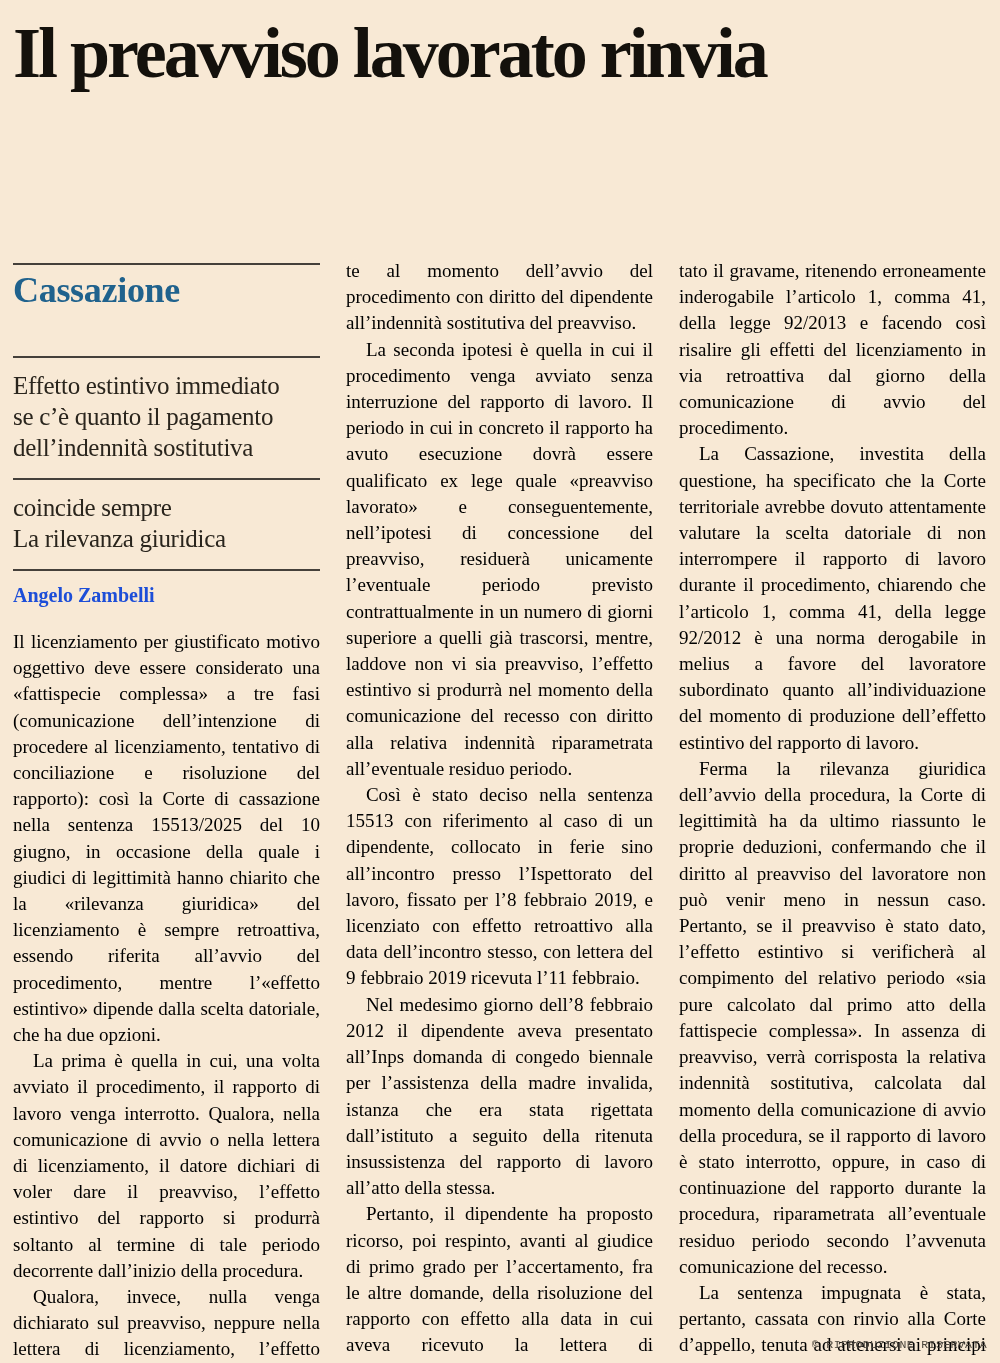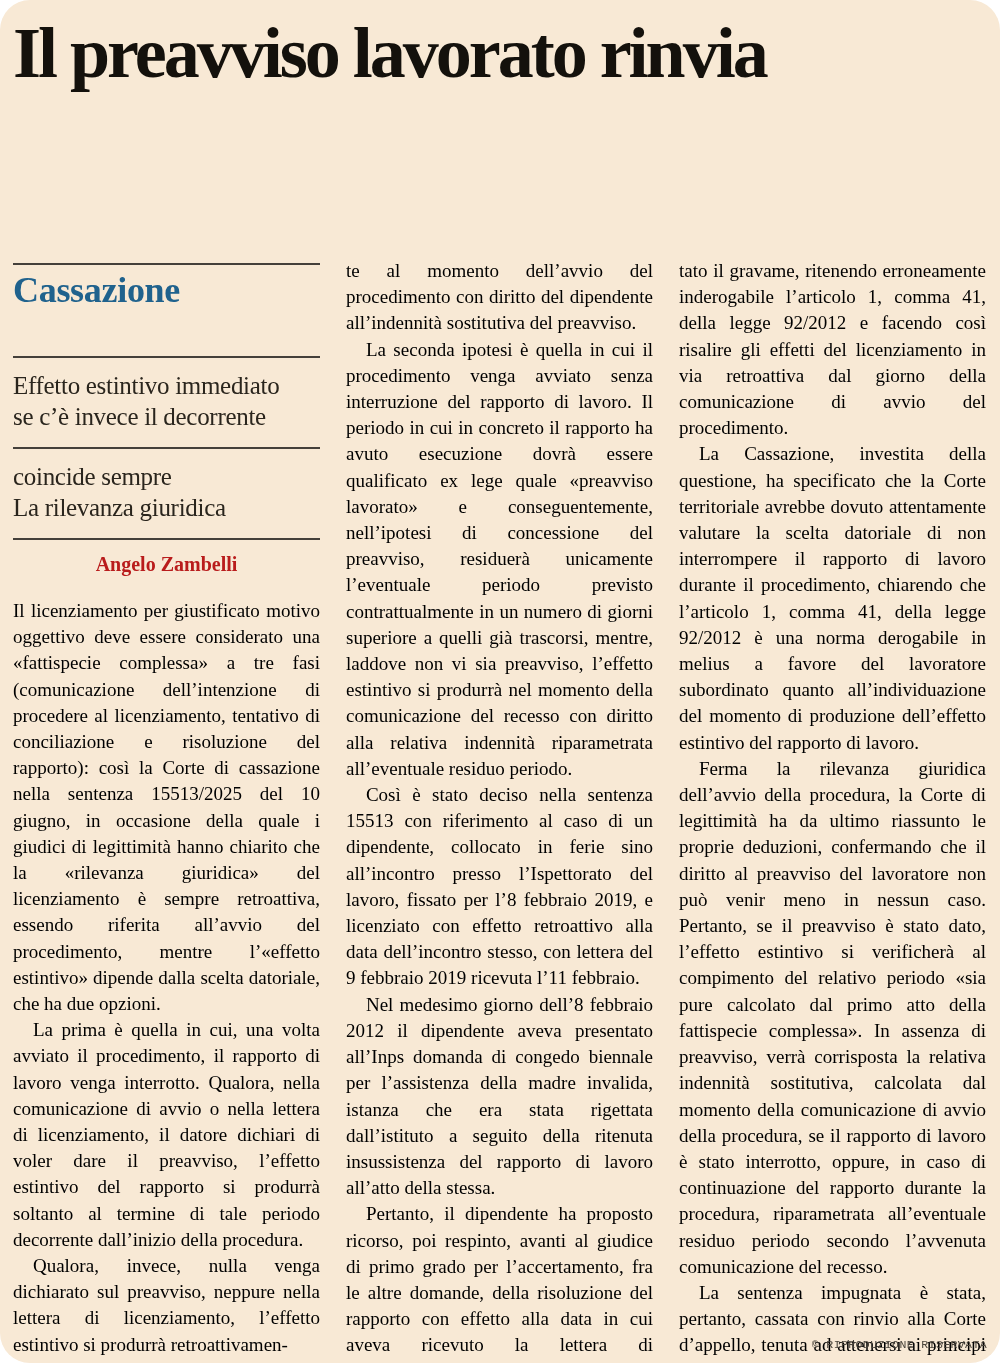--- a/index.html
+++ b/index.html
@@ -4,21 +4,20 @@
 <style>
   html, body { margin: 0; padding: 0; }
   .page {
     position: relative;
     width: 1000px;
     height: 1363px;
     background: #f8e9d5;
     overflow: hidden;
     font-family: "Liberation Serif", serif;
     color: #221d16;
-    border-radius: 30px;
   }
 
   
   .headline {
     position: absolute;
     left: 13px;
     top: 6px;
     width: 975px;
     margin: 0;
     font-family: "Liberation Serif", serif;
@@ -62,22 +61,21 @@
     color: #2a251d;
   }
   .deck-line { display: block; white-space: nowrap; }
 
   .byline {
     margin-top: 12px;
     margin-bottom: 22px;
     font-weight: 700;
     font-size: 20px;
     line-height: 24px;
-    color: #b91c1c;
-    text-align: center;
+    color: #1d4ed8;
   }
 
   .body p {
     margin: 0;
     font-size: 19px;
     line-height: 26.2px;
     text-align: justify;
     color: #000000;
   }
   .body p + p { text-indent: 1.05em; }
@@ -101,21 +99,22 @@
     <span class="hl-line">Il preavviso lavorato rinvia</span>
   </h1>
 
   <div class="col col1">
     <div class="rule"></div>
     <div class="kicker">Cassazione</div>
     <div class="rule"></div>
 
     <div class="deck">
       <span class="deck-line">Effetto estintivo immediato</span>
-      <span class="deck-line">se c’è invece il decorrente</span>
+      <span class="deck-line">se c’è quanto il pagamento</span>
+      <span class="deck-line">dell’indennità sostitutiva</span>
     </div>
     <div class="rule"></div>
 
     <div class="deck">
       <span class="deck-line">coincide sempre</span>
       <span class="deck-line">La rilevanza giuridica</span>
     </div>
     <div class="rule"></div>
 
     <div class="byline">Angelo Zambelli</div>
@@ -130,21 +129,21 @@
   <div class="col col2 body">
     <p>te al momento dell’avvio del procedimento con diritto del dipendente all’indennità sostitutiva del preavviso.</p>
     <p>La seconda ipotesi è quella in cui il procedimento venga avviato senza interruzione del rapporto di lavoro. Il periodo in cui in concreto il rapporto ha avuto esecuzione dovrà essere qualificato ex lege quale «preavviso lavorato» e conseguentemente, nell’ipotesi di concessione del preavviso, residuerà unicamente l’eventuale periodo previsto contrattualmente in un numero di giorni superiore a quelli già trascorsi, mentre, laddove non vi sia preavviso, l’effetto estintivo si produrrà nel momento della comunicazione del recesso con diritto alla relativa indennità riparametrata all’eventuale residuo periodo.</p>
     <p>Così è stato deciso nella sentenza 15513 con riferimento al caso di un dipendente, collocato in ferie sino all’incontro presso l’Ispettorato del lavoro, fissato per l’8 febbraio 2019, e licenziato con effetto retroattivo alla data dell’incontro stesso, con lettera del 9 febbraio 2019 ricevuta l’11 febbraio.</p>
     <p>Nel medesimo giorno dell’8 febbraio 2012 il dipendente aveva presentato all’Inps domanda di congedo biennale per l’assistenza della madre invalida, istanza che era stata rigettata dall’istituto a seguito della ritenuta insussistenza del rapporto di lavoro all’atto della stessa.</p>
     <p>Pertanto, il dipendente ha proposto ricorso, poi respinto, avanti al giudice di primo grado per l’accertamento, fra le altre domande, della risoluzione del rapporto con effetto alla data in cui aveva ricevuto la lettera di licenziamento: l’11 febbraio 2019.</p>
 
   </div>
 
   <div class="col col3 body">
-    <p>tato il gravame, ritenendo erroneamente inderogabile l’articolo 1, comma 41, della legge 92/2012 e facendo così risalire gli effetti del licenziamento in via retroattiva dal giorno della comunicazione di avvio del procedimento.</p>
+    <p>tato il gravame, ritenendo erroneamente inderogabile l’articolo 1, comma 41, della legge 92/2013 e facendo così risalire gli effetti del licenziamento in via retroattiva dal giorno della comunicazione di avvio del procedimento.</p>
     <p>La Cassazione, investita della questione, ha specificato che la Corte territoriale avrebbe dovuto attentamente valutare la scelta datoriale di non interrompere il rapporto di lavoro durante il procedimento, chiarendo che l’articolo 1, comma 41, della legge 92/2012 è una norma derogabile in melius a favore del lavoratore subordinato quanto all’individuazione del momento di produzione dell’effetto estintivo del rapporto di lavoro.</p>
     <p>Ferma la rilevanza giuridica dell’avvio della procedura, la Corte di legittimità ha da ultimo riassunto le proprie deduzioni, confermando che il diritto al preavviso del lavoratore non può venir meno in nessun caso. Pertanto, se il preavviso è stato dato, l’effetto estintivo si verificherà al compimento del relativo periodo «sia pure calcolato dal primo atto della fattispecie complessa». In assenza di preavviso, verrà corrisposta la relativa indennità sostitutiva, calcolata dal momento della comunicazione di avvio della procedura, se il rapporto di lavoro è stato interrotto, oppure, in caso di continuazione del rapporto durante la procedura, riparametrata all’eventuale residuo periodo secondo l’avvenuta comunicazione del recesso.</p>
     <p>La sentenza impugnata è stata, pertanto, cassata con rinvio alla Corte d’appello, tenuta ad attenersi ai principi sopra indicati.</p>
   </div>
 
   <div class="copyright">© RIPRODUZIONE RISERVATA</div>
 
 </div>
 
 </body></html>

